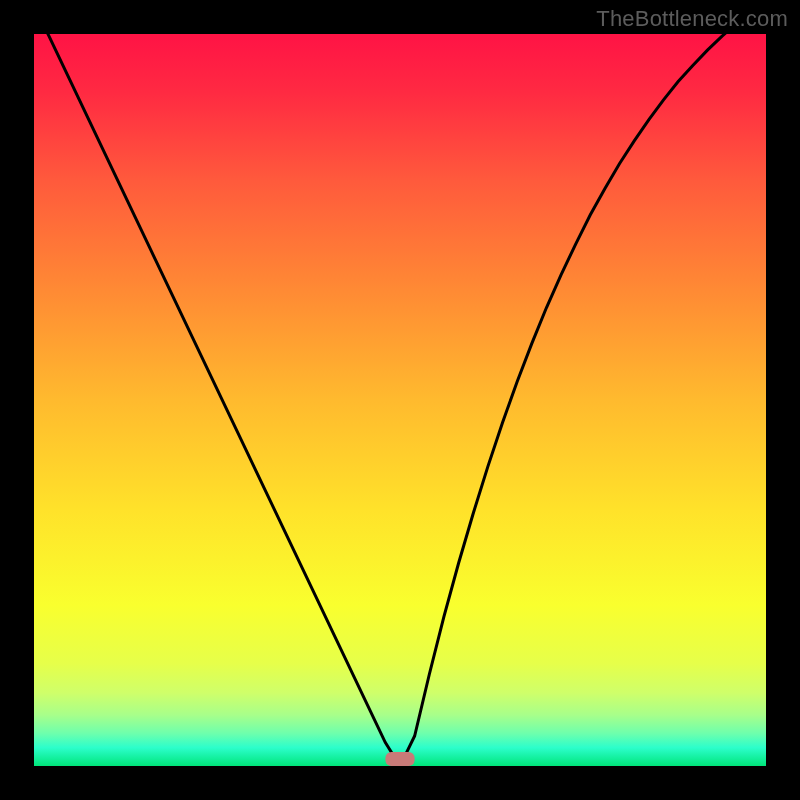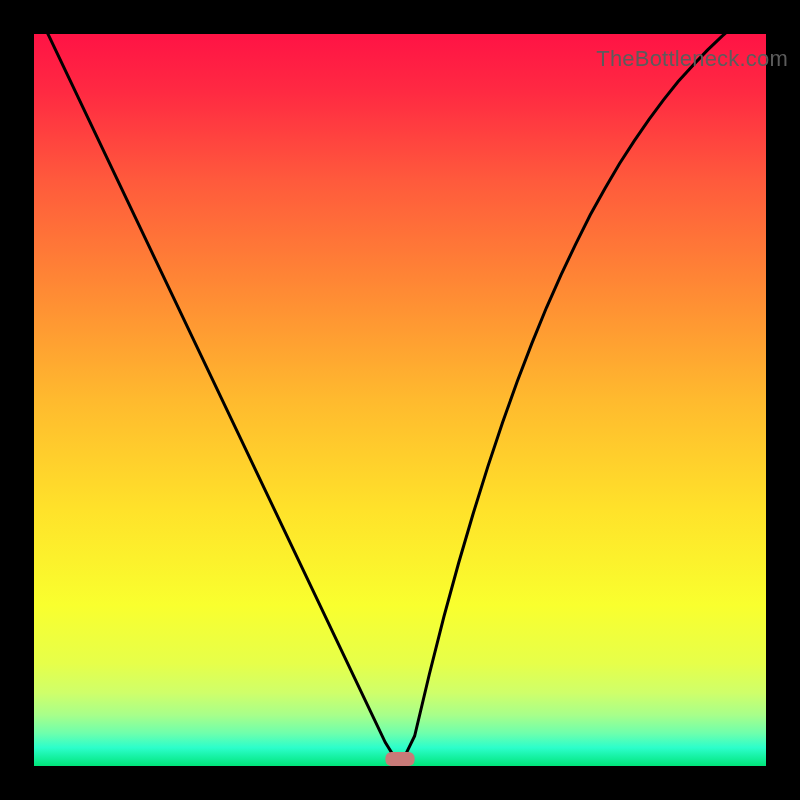--- a/index.html
+++ b/index.html
@@ -20,21 +20,20 @@
     background: #000;
   }
   .watermark {
     position: absolute;
     top: 6px;
     right: 12px;
     font-size: 22px;
     color: #5c5c5c;
     font-weight: 500;
     letter-spacing: 0.2px;
-    margin-top: 40px;
   }
   svg {
     position: absolute;
     left: 0;
     top: 0;
   }
 </style>
 </head>
 <body>
 

